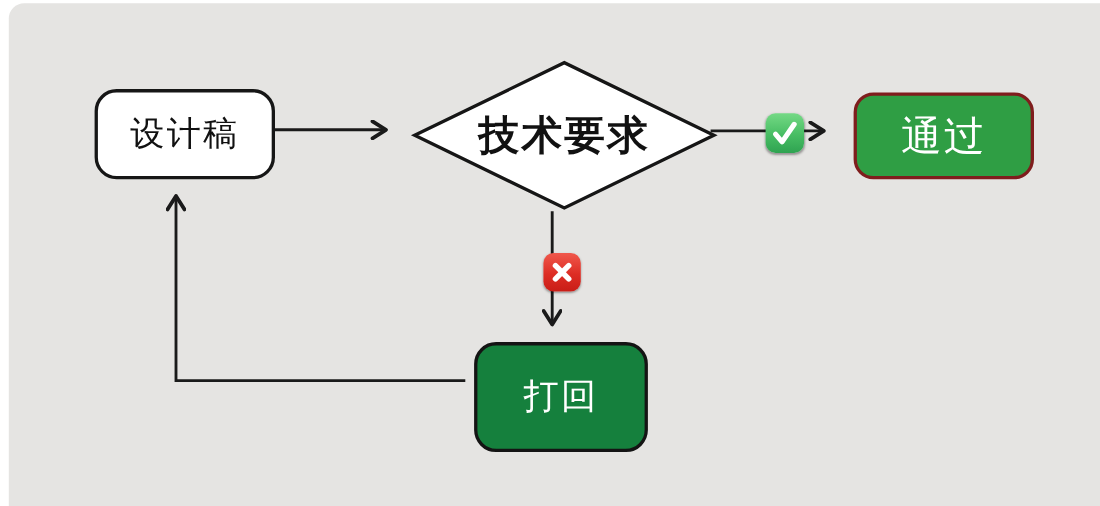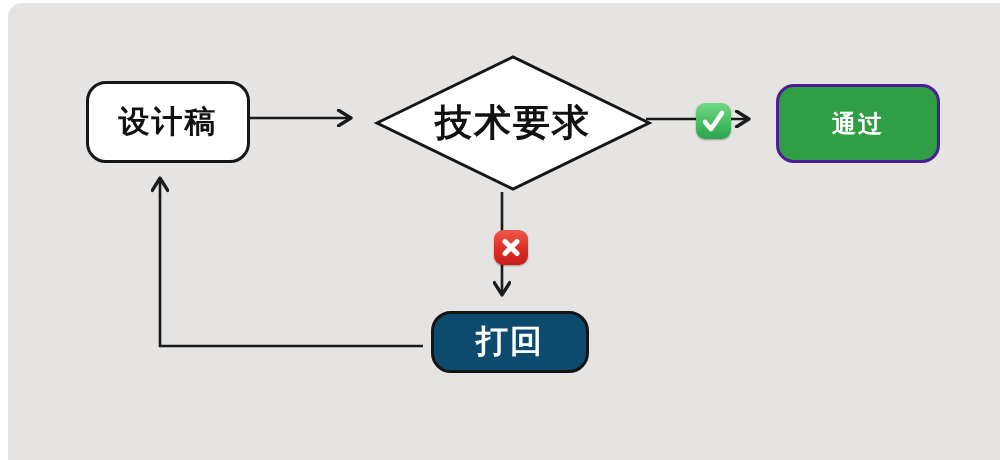--- a/index.html
+++ b/index.html
@@ -16,21 +16,21 @@
     left: 8px; top: 3px; right: 0; bottom: 0;
     background: #e5e4e2;
     border-top-left-radius: 14px;
   }
   .node {
     position: absolute;
     display: flex;
     align-items: center;
     justify-content: center;
     box-sizing: border-box;
-    font-weight: bold;
+    font-weight: normal;
     letter-spacing: 2px;
   }
   #node-design {
     left: 78px; top: 78px; width: 164px; height: 82px;
     background: #ffffff;
     border: 3px solid #161616;
     border-radius: 20px;
     font-size: 31px; color: #111111;
   }
   #diamond-wrap {
@@ -40,27 +40,27 @@
   #diamond-label {
     position: absolute;
     left: 0; top: 0; width: 280px; height: 140px;
     display: flex; align-items: center; justify-content: center;
     font-size: 37px; font-weight: bold; color: #111111;
     letter-spacing: 2px;
   }
   #node-pass {
     left: 768px; top: 81px; width: 164px; height: 79px;
     background: #2f9e44;
-    border: 3px solid #4c1d95;
+    border: 3px solid #7f1d1d;
     border-radius: 18px;
-    font-size: 24px; color: #ffffff;
+    font-size: 37px; color: #ffffff;
   }
   #node-reject {
-    left: 423px; top: 308px; width: 158px; height: 62px;
-    background: #0c4a6e;
+    left: 423px; top: 308px; width: 158px; height: 100px;
+    background: #15803d;
     border: 3px solid #141414;
     border-radius: 20px;
     font-size: 32px; color: #ffffff;
   }
   #arrows, #diamond-svg { position: absolute; left: 0; top: 0; }
   .badge {
     position: absolute;
     border-radius: 9px;
     display: flex; align-items: center; justify-content: center;
     box-shadow: 0 1px 2px rgba(0,0,0,0.35);

